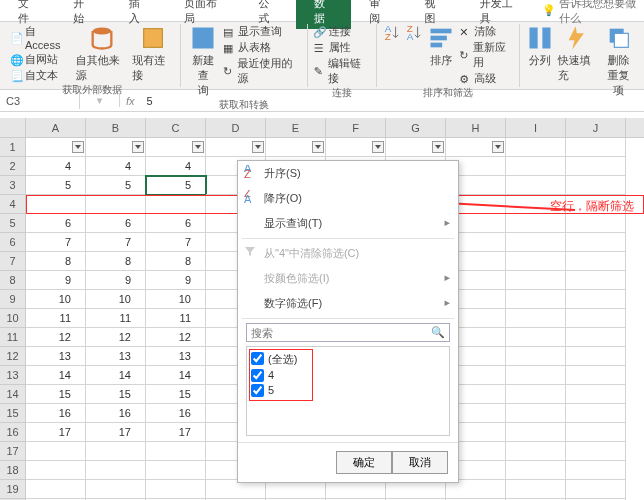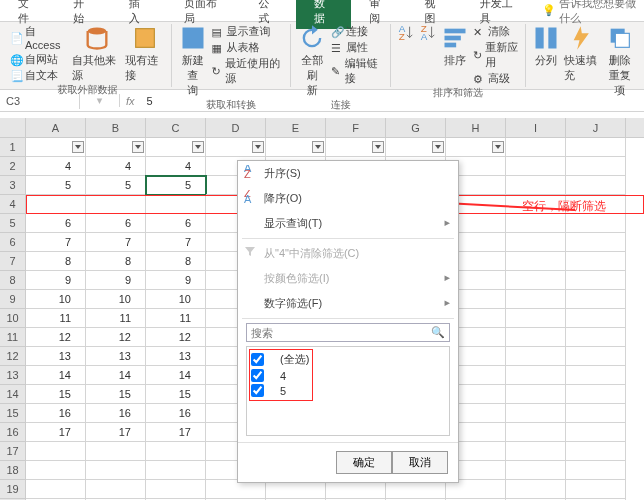--- a/index.html
+++ b/index.html
@@ -37,21 +37,21 @@
 .highlight-row{position:absolute;left:26px;top:77px;width:618px;height:19px;border:1px solid #ff2a2a;pointer-events:none;}
 .filter-menu{position:absolute;left:237px;top:42px;width:222px;background:#fff;border:1px solid #b5b5b5;box-shadow:2px 2px 6px rgba(0,0,0,0.2);z-index:10;}
 .fm-item{padding:5px 8px 5px 26px;color:#444;position:relative;cursor:pointer;display:flex;justify-content:space-between;}
 .fm-item.disabled{color:#aaa;}
 .fm-item .arr{color:#888;}
 .fm-icon{position:absolute;left:5px;top:4px;width:14px;height:14px;}
 .fm-sep{height:1px;background:#e0e0e0;margin:2px 4px;}
 .fm-search{margin:4px 8px;display:flex;align-items:center;border:1px solid #aab;padding:2px 4px;}
 .fm-search input{border:none;outline:none;flex:1;font-size:11px;}
 .fm-list{margin:2px 8px 6px;border:1px solid #ccc;height:90px;padding:4px;position:relative;}
-.fm-check{display:flex;align-items:center;gap:16px;padding:1px 0;color:#333;}
+.fm-check{display:flex;align-items:flex-start;gap:4px;padding:1px 0;color:#333;}
 .fm-redbox{position:absolute;left:2px;top:2px;width:64px;height:52px;border:1.5px solid #ff2a2a;pointer-events:none;}
 .fm-btns{display:flex;justify-content:flex-end;gap:0;padding:8px 10px;border-top:1px solid #e0e0e0;}
 .fm-btns button{padding:3px 16px;border:1px solid #999;background:#f4f4f4;cursor:pointer;}
 .annotation{position:absolute;color:#ff2a2a;font-size:12px;}
 .arrow-svg{position:absolute;pointer-events:none;}
 </style>
 </head>
 <body>
 
 <div class="ribbon-tabs">
@@ -124,27 +124,20 @@
         <div>
             <span class="mini-ico">↻</span>
             <span>最近使用的源</span>
           </div>
       </div>
     </div>
     <div class="glabel">获取和转换</div>
   </div>
   <div class="rgroup">
     <div class="items">
-      <div class="rbtn big">
-          <svg class="ico" viewBox="0 0 24 24">
-            <path d="M12 4a8 8 0 108 8h-2a6 6 0 11-6-6v3l5-4-5-4z" fill="#5b9bd5"></path>
-          </svg>
-          <span style="white-space:pre-line;text-align:center">全部刷
-新</span>
-        </div>
       <div class="rlist">
         <div>
             <span class="mini-ico">🔗</span>
             <span>连接</span>
           </div>
         <div>
             <span class="mini-ico">☰</span>
             <span>属性</span>
           </div>
         <div>
@@ -599,14 +592,14 @@
       <line x1="195" y1="32" x2="10" y2="22" stroke="#ff2a2a" stroke-width="2" marker-end="url(#ah1)"></line>
     </svg>
   <svg class="arrow-svg" style="left:300px;top:250px" width="80" height="60">
       <defs>
         <marker id="ah2" markerWidth="10" markerHeight="8" refX="9" refY="4" orient="auto">
           <path d="M0 0L10 4L0 8z" fill="#ff2a2a"></path>
         </marker>
       </defs>
       <line x1="60" y1="50" x2="10" y2="8" stroke="#ff2a2a" stroke-width="2" marker-end="url(#ah2)"></line>
     </svg>
-  <div class="annotation" style="left:522px;top:80px">空行，隔断筛选</div>
+  <div class="annotation" style="left:550px;top:80px">空行，隔断筛选</div>
 </div>
 
 </body></html>

